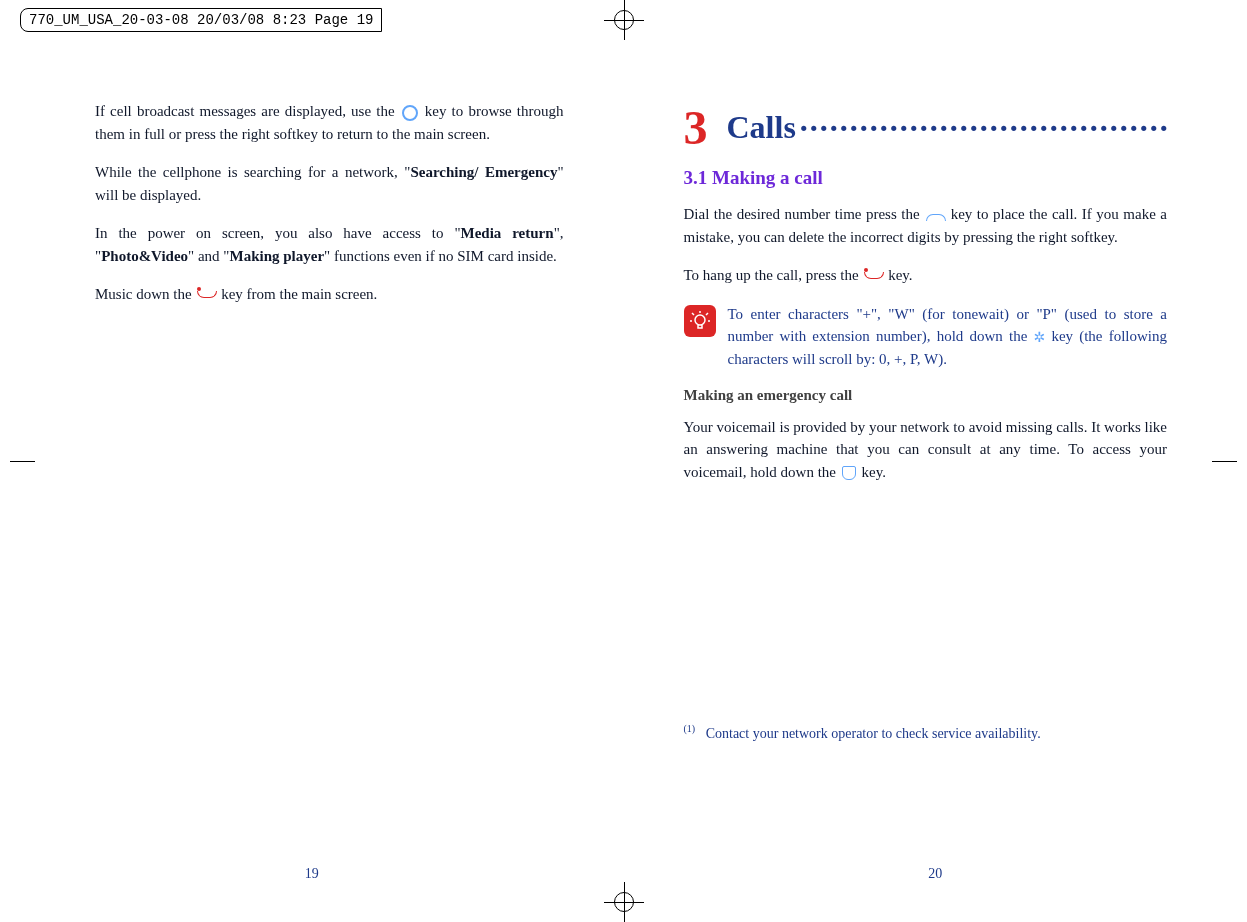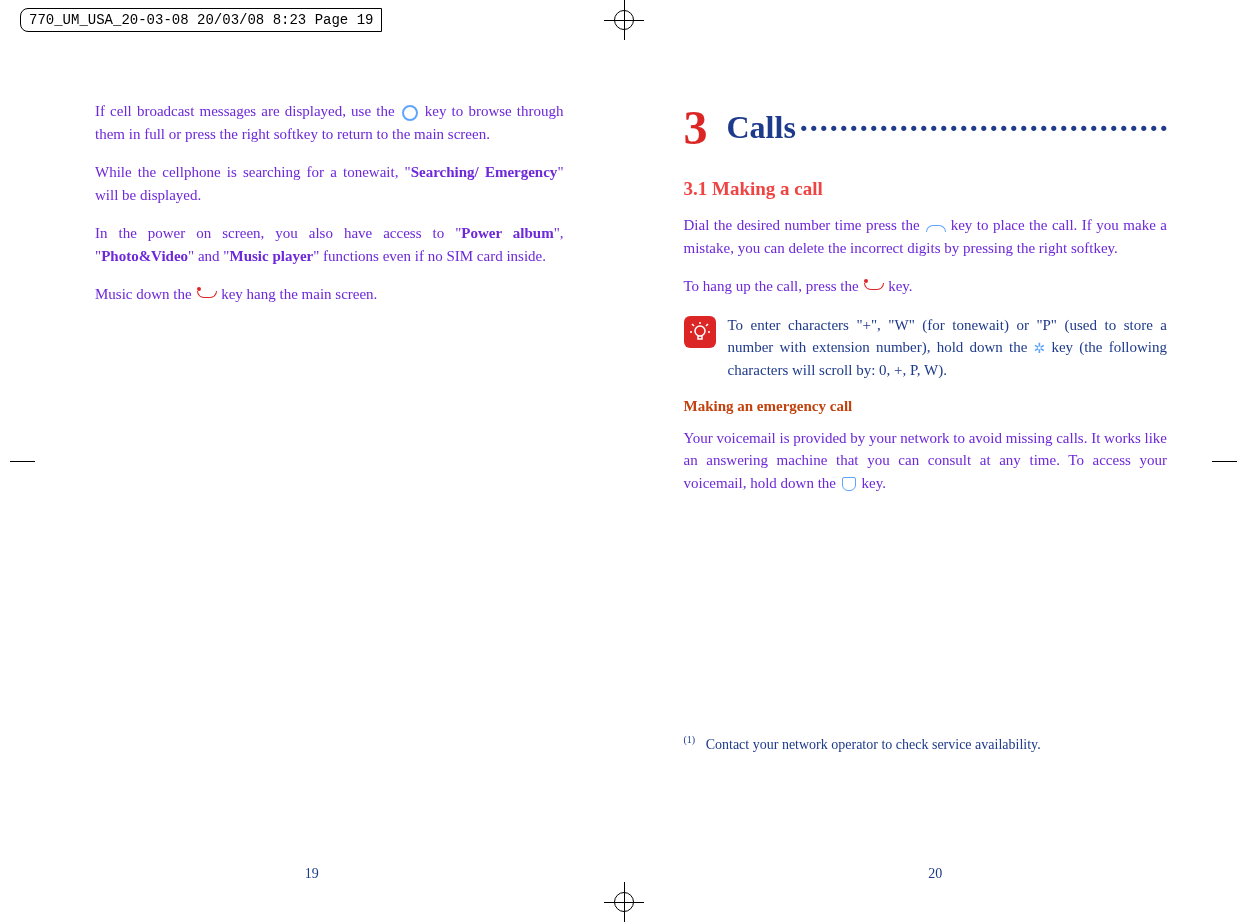--- a/index.html
+++ b/index.html
@@ -92,31 +92,31 @@
     }
     .page {
       width: 50%;
       padding: 40px 60px 40px 95px;
       position: relative;
     }
     .page-right {
       padding: 40px 80px 40px 60px;
     }
     .body-text {
-      color: #6d28d9;
+      color: #0f172a;
       font-size: 15px;
       line-height: 1.5;
       margin-bottom: 16px;
       text-align: justify;
     }
     .section-heading {
-      color: #ef4444;
+      color: #6d28d9;
       font-size: 19px;
       font-weight: bold;
-      margin-top: 23px;
+      margin-top: 12px;
       margin-bottom: 14px;
     }
     .inline-bold {
       font-weight: bold;
     }
     .chapter-number {
       color: #dc2626;
       font-size: 48px;
       font-weight: bold;
       display: inline-block;
@@ -232,21 +232,21 @@
       font-size: 18px;
       margin-top: 2px;
     }
     .tip-text {
       color: #1e3a8a;
       font-size: 15px;
       line-height: 1.5;
       text-align: justify;
     }
     .sub-heading {
-      color: #c2410c;
+      color: #404040;
       font-size: 15px;
       font-weight: bold;
       margin-bottom: 12px;
       margin-top: 8px;
     }
     .footnote {
       color: #1e3a8a;
       font-size: 14px;
       margin-top: 240px;
     }
@@ -286,27 +286,27 @@
 <div class="side-mark-left"></div>
 <div class="side-mark-right"></div>
 
 <div class="page-container">
 
   <div class="page">
     <p class="body-text">
       <span>If cell broadcast messages are displayed, use the </span><span class="icon-circle"></span><span> key to browse through them in full or press the right softkey to return to the main screen.</span>
     </p>
     <p class="body-text">
-      <span>While the cellphone is searching for a tonewait, "</span><span class="inline-bold">Searching/ Emergency</span><span>" will be displayed.</span>
-    </p>
-    <p class="body-text">
-      <span>In the power on screen, you also have access to "</span><span class="inline-bold">Power album</span><span>", "</span><span class="inline-bold">Photo&amp;Video</span><span>" and "</span><span class="inline-bold">Music player</span><span>" functions even if no SIM card inside.</span>
-    </p>
-    <p class="body-text">
-      <span>Music down the </span><span class="icon-end"></span><span> key hang the main screen.</span>
+      <span>While the cellphone is searching for a network, "</span><span class="inline-bold">Searching/ Emergency</span><span>" will be displayed.</span>
+    </p>
+    <p class="body-text">
+      <span>In the power on screen, you also have access to "</span><span class="inline-bold">Media return</span><span>", "</span><span class="inline-bold">Photo&amp;Video</span><span>" and "</span><span class="inline-bold">Making player</span><span>" functions even if no SIM card inside.</span>
+    </p>
+    <p class="body-text">
+      <span>Music down the </span><span class="icon-end"></span><span> key from the main screen.</span>
     </p>
     <div class="page-number">19</div>
   </div>
 
   <div class="page page-right">
     <div class="chapter-row">
       <span class="chapter-number">3</span>
       <span class="chapter-title">Calls</span>
       <span class="chapter-dots">.....................................</span>
     </div>

